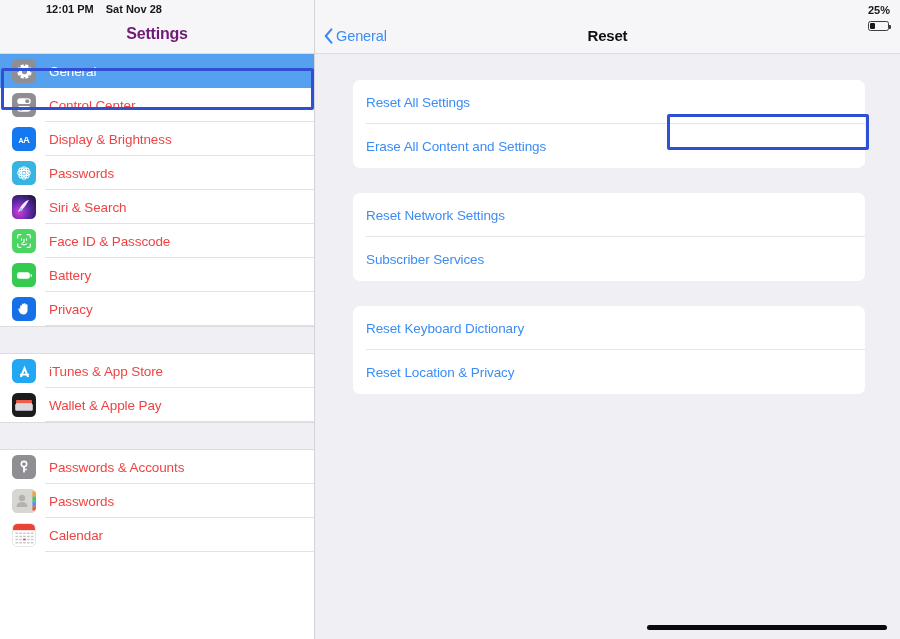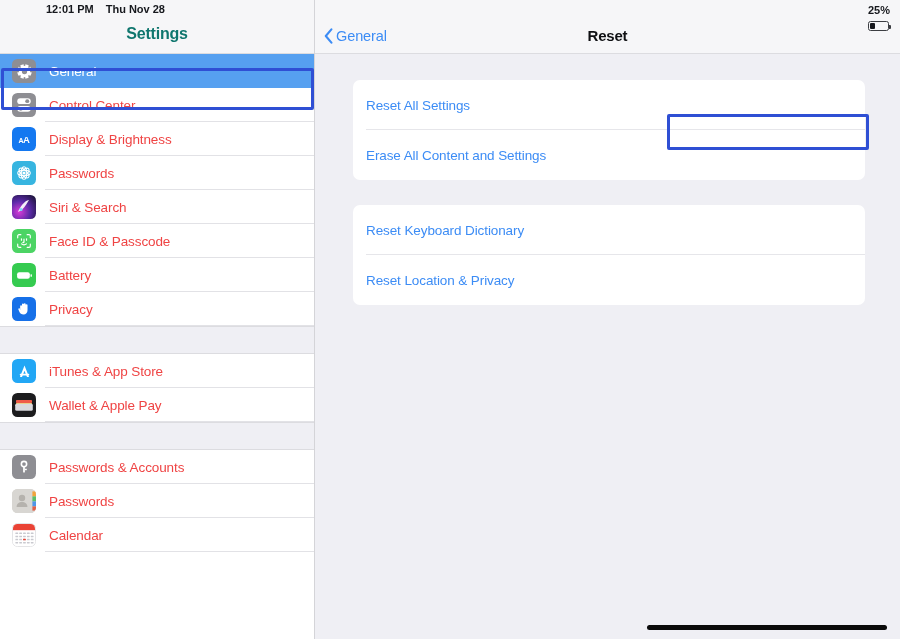--- a/index.html
+++ b/index.html
@@ -70,21 +70,21 @@
     background: #f6f6f8;
     border-bottom: 1px solid #dcdce0;
     display: flex;
     align-items: flex-end;
     justify-content: center;
     padding-bottom: 10px;
   }
   #sidebar-title {
     font-size: 16px;
     font-weight: bold;
-    color: #0f766e;
+    color: #701a75;
     letter-spacing: -0.2px;
   }
   #sidebar-list {
     height: 585px;
     overflow: hidden;
     background: #ffffff;
   }
   .s-row {
     position: relative;
     height: 34px;
@@ -190,21 +190,21 @@
     background: #efeff4;
   }
   .card {
     background: #ffffff;
     border-radius: 7px;
     overflow: hidden;
     margin-bottom: 25px;
   }
   .d-row {
     position: relative;
-    height: 50px;
+    height: 44px;
     display: flex;
     align-items: center;
     padding-left: 13px;
     cursor: pointer;
   }
   .d-row .d-label {
     font-size: 13.5px;
     color: #3c8cf5;
     letter-spacing: -0.1px;
   }
@@ -240,21 +240,21 @@
   }
 </style>
 </head>
 <body>
 
 <div id="screen">
 
   <div id="status-bar">
     <div id="status-left">
       <span>12:01 PM</span>
-      <span>Thu Nov 28</span>
+      <span>Sat Nov 28</span>
     </div>
     <div id="status-right">
       <span style="display:inline-flex;align-items:center;">
         <svg width="14" height="11" viewBox="0 0 16 12">
           <path d="M8 10.6 L5.6 8.1 A3.4 3.4 0 0 1 10.4 8.1 Z" fill="#16181d"></path>
           <path d="M2.9 5.6 A7.3 7.3 0 0 1 13.1 5.6" stroke="#16181d" stroke-width="1.5" fill="none" stroke-linecap="round"></path>
           <path d="M4.9 7.6 A4.5 4.5 0 0 1 11.1 7.6" stroke="#16181d" stroke-width="1.5" fill="none" stroke-linecap="round"></path>
         </svg>
       </span>
       <span>25%</span>
@@ -475,20 +475,30 @@
             <span class="d-label">Reset All Settings</span>
             <span class="d-sep"></span>
           </div>
           <div class="d-row">
             <span class="d-label">Erase All Content and Settings</span>
             <span class="d-sep"></span>
           </div>
         </div>
         <div class="card">
           <div class="d-row">
+            <span class="d-label">Reset Network Settings</span>
+            <span class="d-sep"></span>
+          </div>
+          <div class="d-row">
+            <span class="d-label">Subscriber Services</span>
+            <span class="d-sep"></span>
+          </div>
+        </div>
+        <div class="card">
+          <div class="d-row">
             <span class="d-label">Reset Keyboard Dictionary</span>
             <span class="d-sep"></span>
           </div>
           <div class="d-row">
             <span class="d-label">Reset Location &amp; Privacy</span>
             <span class="d-sep"></span>
           </div>
         </div>
       </div>
     <div class="annot" id="annot-erase"></div>

